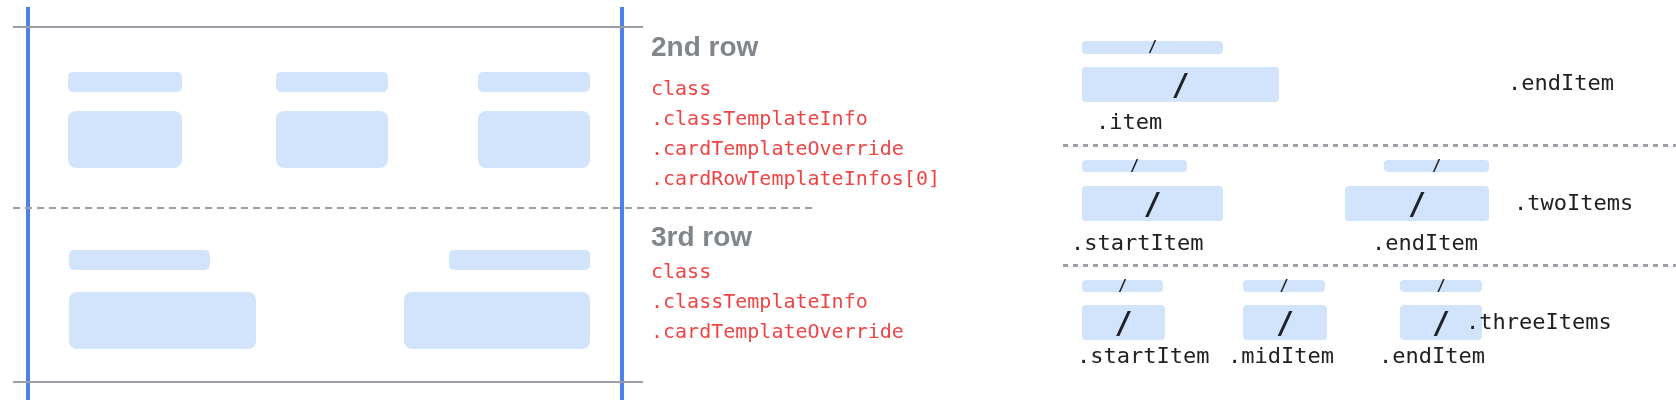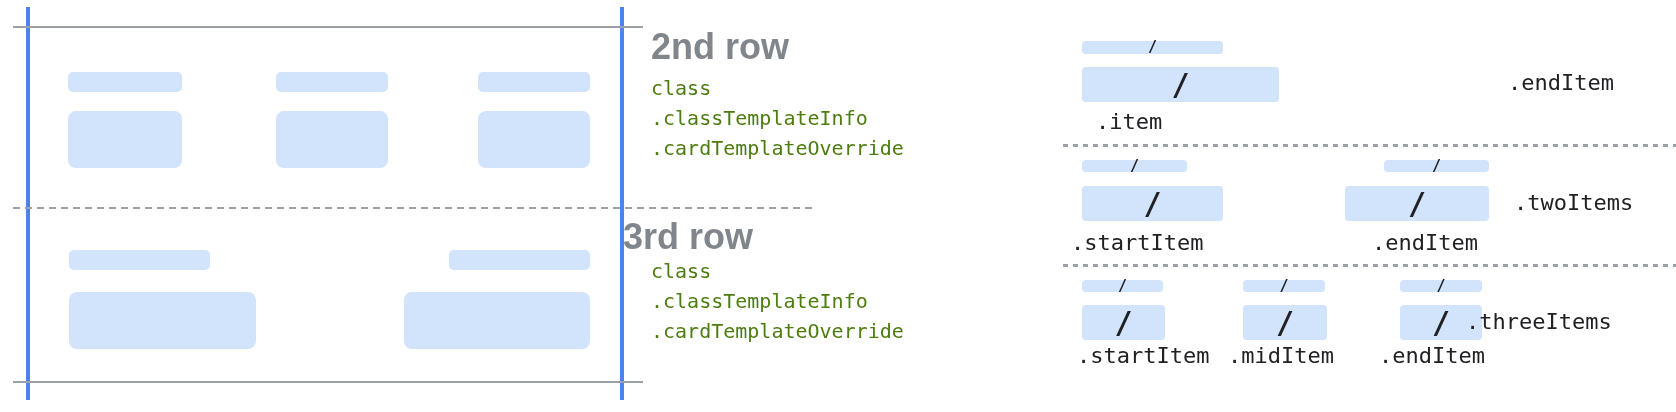--- a/index.html
+++ b/index.html
@@ -19,25 +19,25 @@
          background:repeating-linear-gradient(90deg,#9aa0a6 0 5px,transparent 5px 10px);}
   
   .bar{position:absolute;background:#d2e3fc;border-radius:5px;}
   .bar.box{border-radius:8px;}
   .slashbar{display:flex;align-items:center;justify-content:center;border-radius:4px;}
   .slash{font-family:"DejaVu Sans Mono","Liberation Mono",monospace;
          font-weight:700;color:#202124;line-height:1;}
   .slash.s{font-size:15px;}
   .slash.l{font-size:30px;}
   
-  .heading{position:absolute;font-weight:700;font-size:36px;line-height:32px;
+  .heading{position:absolute;font-weight:700;font-size:28px;line-height:32px;
            color:#80868b;white-space:pre;}
   .codeblock{position:absolute;}
   .code-line{font-family:"DejaVu Sans Mono","Liberation Mono",monospace;
-             font-size:20px;line-height:30px;color:#4d7c0f;white-space:pre;}
+             font-size:20px;line-height:30px;color:#ef4444;white-space:pre;}
   .mono-label{position:absolute;font-family:"DejaVu Sans Mono","Liberation Mono",monospace;
               font-size:22px;line-height:22px;color:#202124;white-space:pre;}
 </style>
 </head>
 <body>
 
 <div id="canvas">
 
   <div>
     <div class="vblue" style="left:26px"></div>
@@ -62,25 +62,26 @@
       <div class="bar box" style="left:404px;top:292px;width:186px;height:57px"></div>
     </div>
   </div>
 
   <div>
     <div class="heading" style="left:651px;top:31px">2nd row</div>
     <div class="codeblock" style="left:651px;top:73px">
       <div class="code-line">class</div>
       <div class="code-line">.classTemplateInfo</div>
       <div class="code-line">.cardTemplateOverride</div>
+      <div class="code-line">.cardRowTemplateInfos[0]</div>
     </div>
   </div>
 
   <div>
-    <div class="heading" style="left:623px;top:221px">3rd row</div>
+    <div class="heading" style="left:651px;top:221px">3rd row</div>
     <div class="codeblock" style="left:651px;top:256px">
       <div class="code-line">class</div>
       <div class="code-line">.classTemplateInfo</div>
       <div class="code-line">.cardTemplateOverride</div>
     </div>
   </div>
 
   <div>
     <div class="bar slashbar" style="left:1082px;top:41px;width:141px;height:13px">
       <span class="slash s">/</span>

